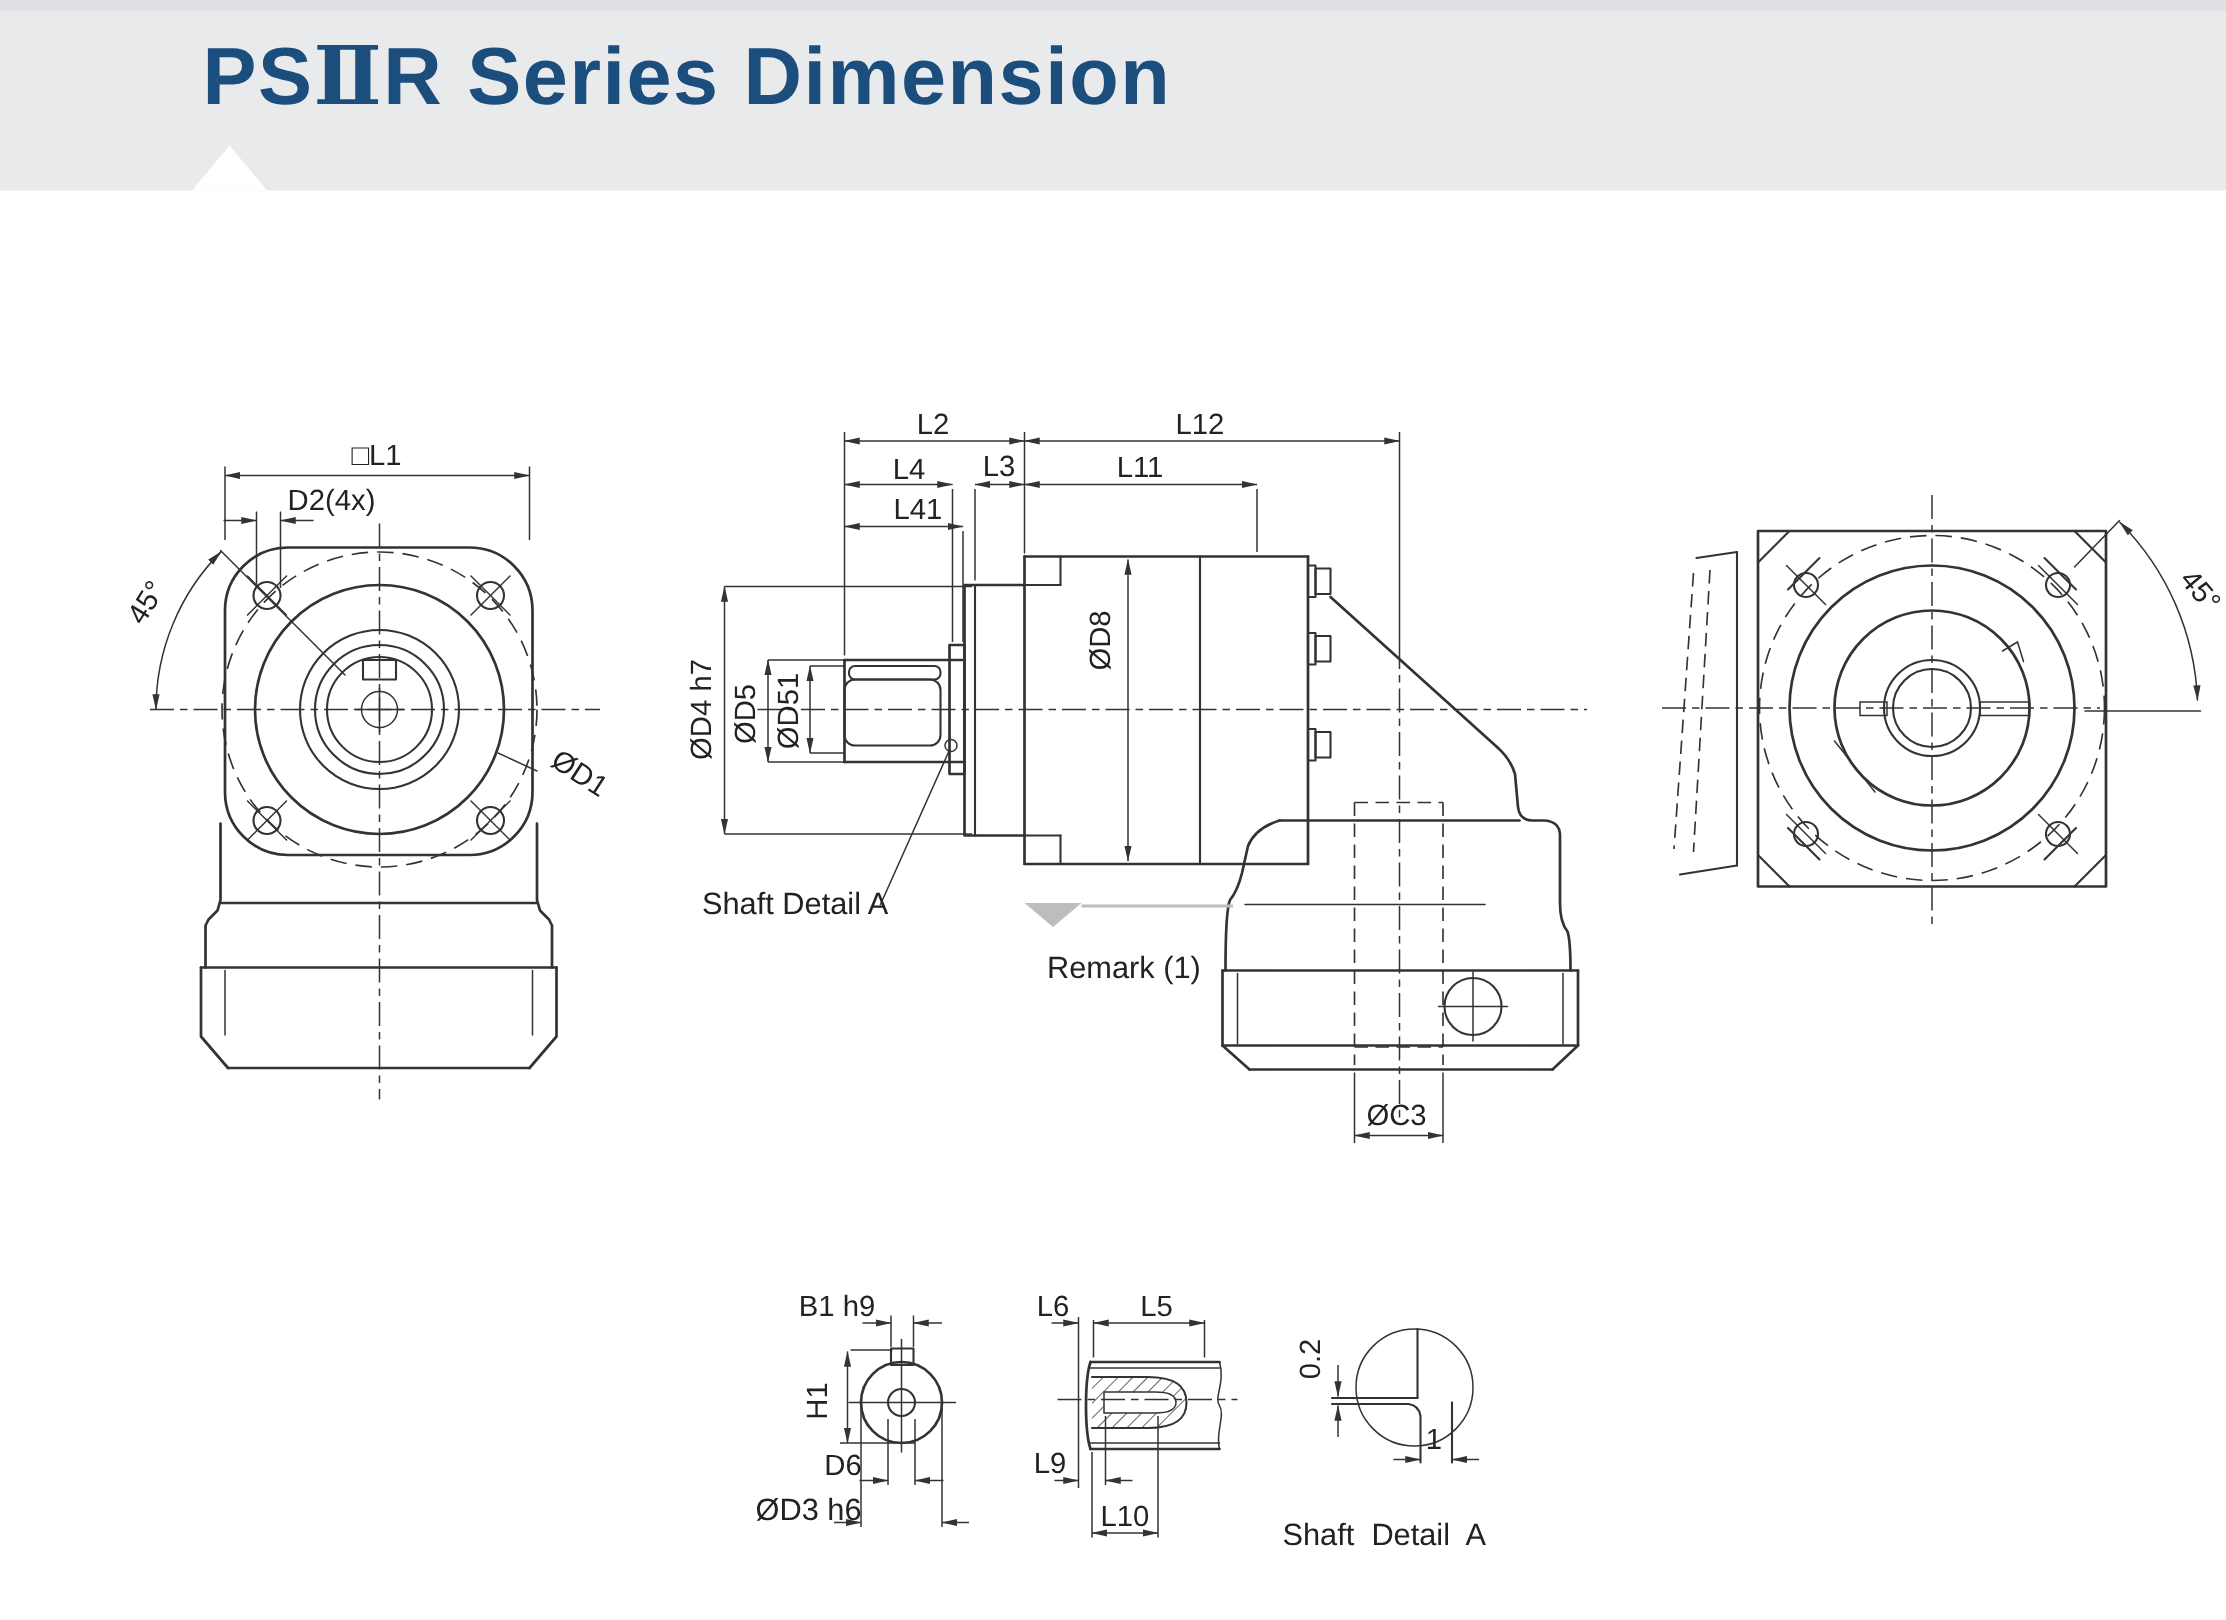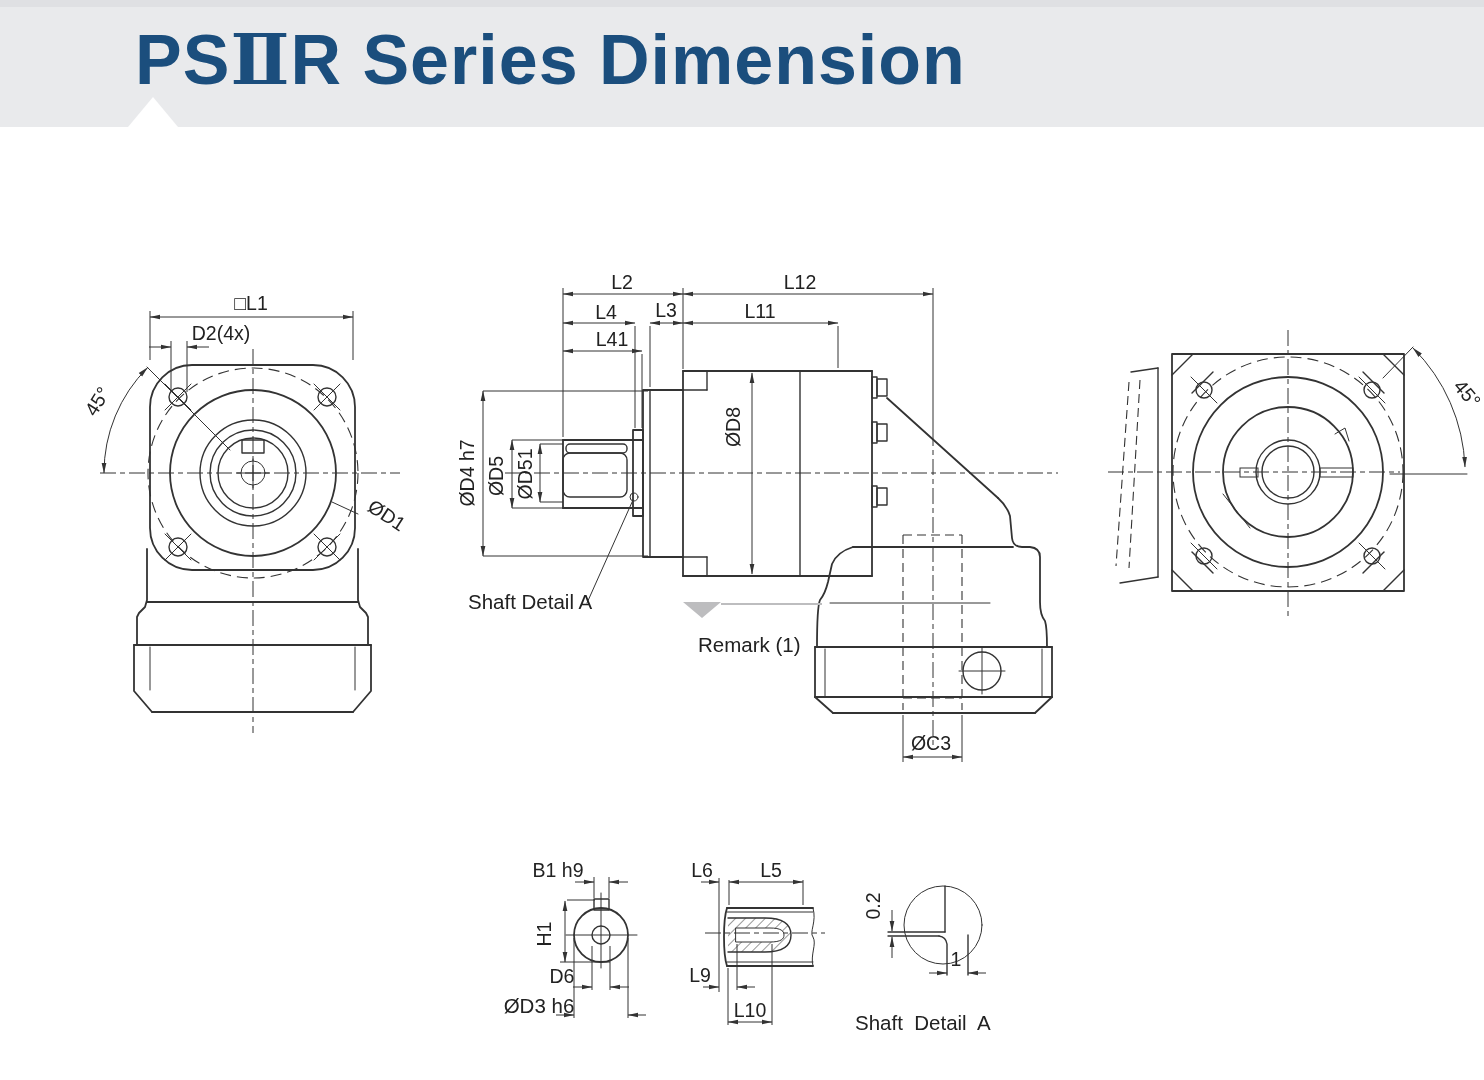--- a/index.html
+++ b/index.html
@@ -1,19 +1,19 @@
 <!DOCTYPE html>
 <html><head>
 <meta charset="utf-8">
 <style>
   html,body{margin:0;padding:0;background:#fff;width:1484px;height:1080px;overflow:hidden;}
   .page{position:relative;width:1484px;height:1080px;background:#fff;font-family:"Liberation Sans",sans-serif;}
   .header{position:absolute;left:0;top:0;width:1484px;height:127px;background:#e9eaec;}
   .header .topstrip{position:absolute;left:0;top:0;width:100%;height:7px;background:#dfe0e3;}
-  .title{position:absolute;left:135px;top:18px;margin:0;font-size:70px;font-weight:bold;color:#1b4e7d;letter-spacing:1px;font-family:"Liberation Sans",sans-serif;}
+  .title{position:absolute;left:135px;top:18px;margin:0;font-size:54px;font-weight:bold;color:#1b4e7d;letter-spacing:1px;font-family:"Liberation Sans",sans-serif;}
   .title .roman{font-family:"DejaVu Serif",serif;font-weight:bold;}
   .notch{position:absolute;left:128px;top:97px;width:0;height:0;border-left:25px solid transparent;border-right:25px solid transparent;border-bottom:30px solid #ffffff;}
   svg{position:absolute;left:0;top:127px;}
   .ol{fill:none;stroke:#333;stroke-width:1.8;stroke-linecap:round;stroke-linejoin:round}
   .o2{fill:none;stroke:#333;stroke-width:1.4;stroke-linecap:round;stroke-linejoin:round}
   .tl{fill:none;stroke:#333;stroke-width:1;stroke-linecap:round}
   .dim{fill:none;stroke:#333;stroke-width:1}
   .cl{fill:none;stroke:#333;stroke-width:1;stroke-dasharray:16 4 5 4}
   .hl{fill:none;stroke:#333;stroke-width:1.1;stroke-dasharray:9 5}
   .dc{fill:none;stroke:#333;stroke-width:1.1;stroke-dasharray:11 6}

